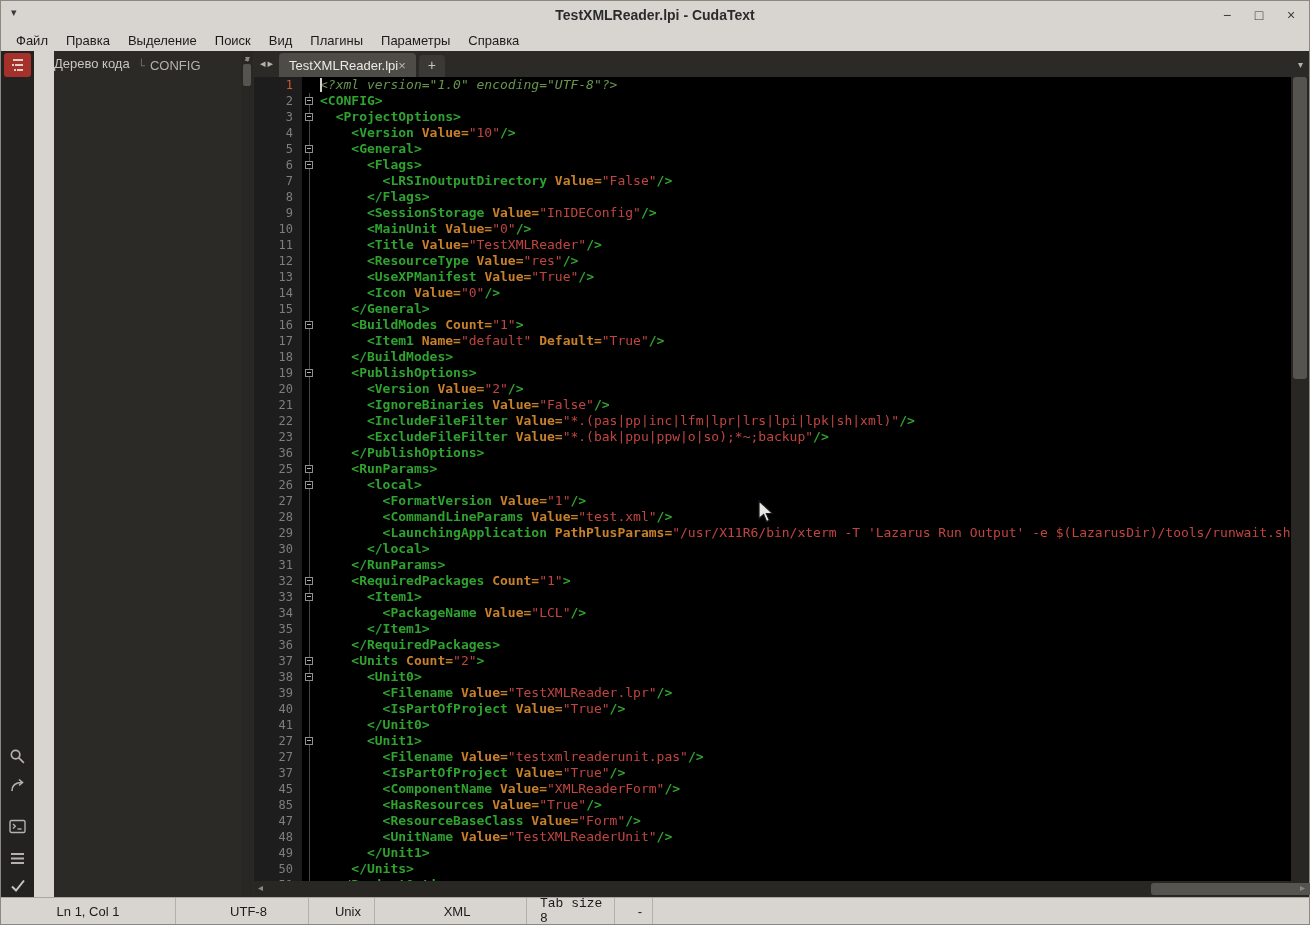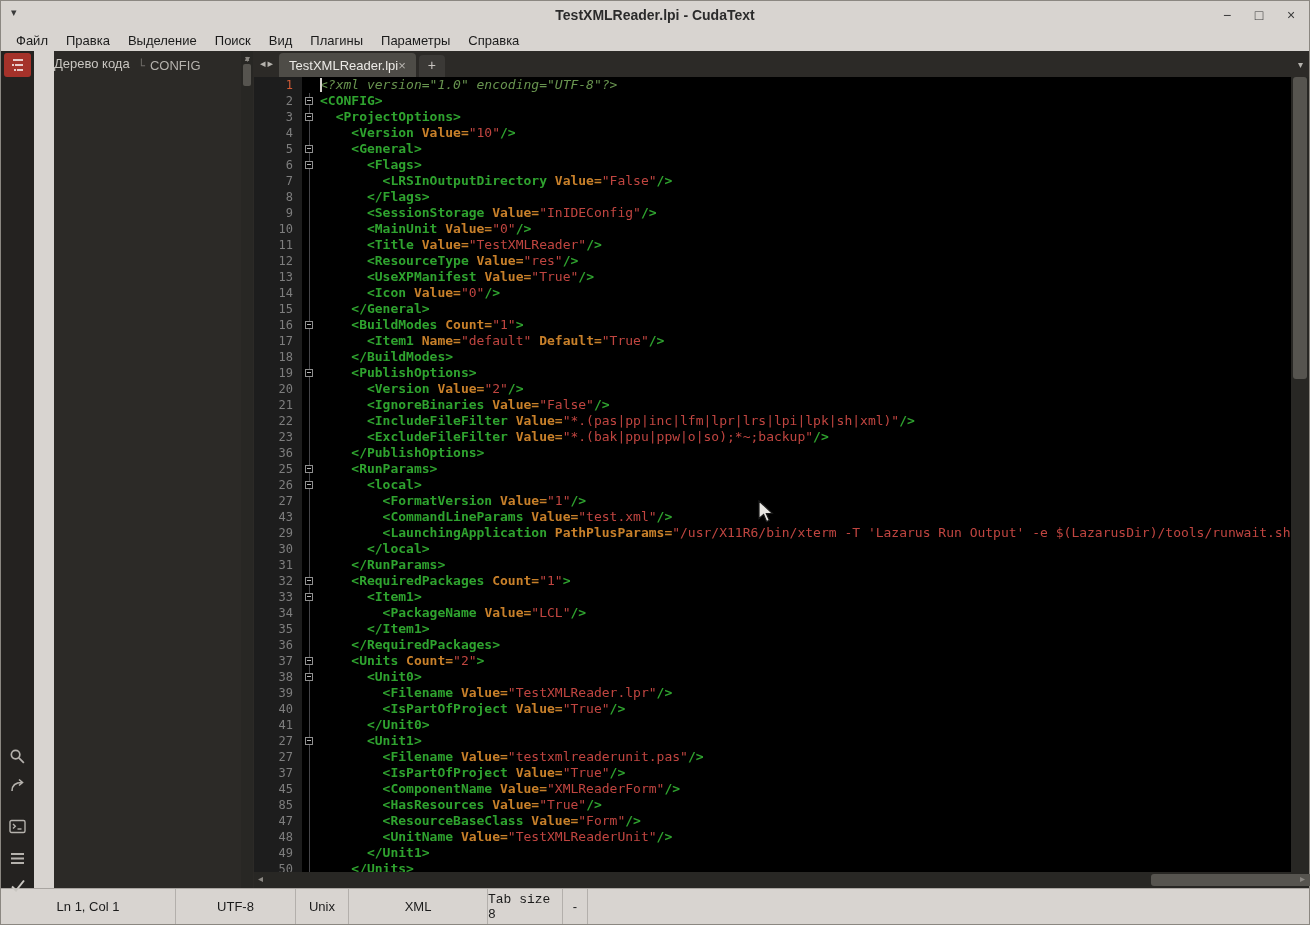--- a/index.html
+++ b/index.html
@@ -76,22 +76,22 @@
 
   .vscroll { position:absolute; top:0; right:0; bottom:0; width:18px; background:#282724; }
   .vscroll .thumb { position:absolute; top:0; left:2px; right:2px; height:302px; background:#56544f; border-radius:3px; }
 
   .hscroll { height:16px; flex:none; background:#282724; position:relative; }
   .hscroll .arrow-l { position:absolute; left:4px; top:1px; color:#8a8782; font-size:10px; }
   .hscroll .arrow-r { position:absolute; right:4px; top:1px; color:#8a8782; font-size:10px; }
   .hscroll .thumb { position:absolute; left:897px; width:162px; top:2px; height:12px; background:#56544f; border-radius:3px; }
 
   
-  .statusbar { height:36px; flex:none; background:#d8d4d0; border-top:1px solid #a9a5a1; display:flex;
-    font-size:13px; color:#1b1b1b; }
+  .statusbar { height:27px; flex:none; background:#d8d4d0; border-top:1px solid #a9a5a1; display:flex;
+    font-size:13px; color:#1b1b1b;gap:13px; }
   .sb-cell { border-right:1px solid #b3afab; display:flex; align-items:center; justify-content:center; height:100%; }
   .sb-fill { flex:1; }
 
   
   .mouse-cursor { position:absolute; left:757px; top:500px; pointer-events:none; }
 </style>
 </head>
 <body>
 
 <div class="window">
@@ -220,21 +220,21 @@
             <div class="code-row"><span class="ln-num">18</span><span class="ln-fold f-l"></span><span class="ln-text"><span class="c-tag">    &lt;/BuildModes&gt;</span></span></div>
             <div class="code-row"><span class="ln-num">19</span><span class="ln-fold f-b"><span class="fold-box"></span></span><span class="ln-text"><span class="c-tag">    &lt;PublishOptions&gt;</span></span></div>
             <div class="code-row"><span class="ln-num">20</span><span class="ln-fold f-l"></span><span class="ln-text"><span class="c-tag">      &lt;Version </span><span class="c-attr">Value=</span><span class="c-val">"2"</span><span class="c-tag">/&gt;</span></span></div>
             <div class="code-row"><span class="ln-num">21</span><span class="ln-fold f-l"></span><span class="ln-text"><span class="c-tag">      &lt;IgnoreBinaries </span><span class="c-attr">Value=</span><span class="c-val">"False"</span><span class="c-tag">/&gt;</span></span></div>
             <div class="code-row"><span class="ln-num">22</span><span class="ln-fold f-l"></span><span class="ln-text"><span class="c-tag">      &lt;IncludeFileFilter </span><span class="c-attr">Value=</span><span class="c-val">"*.(pas|pp|inc|lfm|lpr|lrs|lpi|lpk|sh|xml)"</span><span class="c-tag">/&gt;</span></span></div>
             <div class="code-row"><span class="ln-num">23</span><span class="ln-fold f-l"></span><span class="ln-text"><span class="c-tag">      &lt;ExcludeFileFilter </span><span class="c-attr">Value=</span><span class="c-val">"*.(bak|ppu|ppw|o|so);*~;backup"</span><span class="c-tag">/&gt;</span></span></div>
             <div class="code-row"><span class="ln-num">36</span><span class="ln-fold f-l"></span><span class="ln-text"><span class="c-tag">    &lt;/PublishOptions&gt;</span></span></div>
             <div class="code-row"><span class="ln-num">25</span><span class="ln-fold f-b"><span class="fold-box"></span></span><span class="ln-text"><span class="c-tag">    &lt;RunParams&gt;</span></span></div>
             <div class="code-row"><span class="ln-num">26</span><span class="ln-fold f-b"><span class="fold-box"></span></span><span class="ln-text"><span class="c-tag">      &lt;local&gt;</span></span></div>
             <div class="code-row"><span class="ln-num">27</span><span class="ln-fold f-l"></span><span class="ln-text"><span class="c-tag">        &lt;FormatVersion </span><span class="c-attr">Value=</span><span class="c-val">"1"</span><span class="c-tag">/&gt;</span></span></div>
-            <div class="code-row"><span class="ln-num">43</span><span class="ln-fold f-l"></span><span class="ln-text"><span class="c-tag">        &lt;CommandLineParams </span><span class="c-attr">Value=</span><span class="c-val">"test.xml"</span><span class="c-tag">/&gt;</span></span></div>
+            <div class="code-row"><span class="ln-num">28</span><span class="ln-fold f-l"></span><span class="ln-text"><span class="c-tag">        &lt;CommandLineParams </span><span class="c-attr">Value=</span><span class="c-val">"test.xml"</span><span class="c-tag">/&gt;</span></span></div>
             <div class="code-row"><span class="ln-num">29</span><span class="ln-fold f-l"></span><span class="ln-text"><span class="c-tag">        &lt;LaunchingApplication </span><span class="c-attr">PathPlusParams=</span><span class="c-val">"/usr/X11R6/bin/xterm -T 'Lazarus Run Output' -e $(LazarusDir)/tools/runwait.sh</span></span></div>
             <div class="code-row"><span class="ln-num">30</span><span class="ln-fold f-l"></span><span class="ln-text"><span class="c-tag">      &lt;/local&gt;</span></span></div>
             <div class="code-row"><span class="ln-num">31</span><span class="ln-fold f-l"></span><span class="ln-text"><span class="c-tag">    &lt;/RunParams&gt;</span></span></div>
             <div class="code-row"><span class="ln-num">32</span><span class="ln-fold f-b"><span class="fold-box"></span></span><span class="ln-text"><span class="c-tag">    &lt;RequiredPackages </span><span class="c-attr">Count=</span><span class="c-val">"1"</span><span class="c-tag">&gt;</span></span></div>
             <div class="code-row"><span class="ln-num">33</span><span class="ln-fold f-b"><span class="fold-box"></span></span><span class="ln-text"><span class="c-tag">      &lt;Item1&gt;</span></span></div>
             <div class="code-row"><span class="ln-num">34</span><span class="ln-fold f-l"></span><span class="ln-text"><span class="c-tag">        &lt;PackageName </span><span class="c-attr">Value=</span><span class="c-val">"LCL"</span><span class="c-tag">/&gt;</span></span></div>
             <div class="code-row"><span class="ln-num">35</span><span class="ln-fold f-l"></span><span class="ln-text"><span class="c-tag">      &lt;/Item1&gt;</span></span></div>
             <div class="code-row"><span class="ln-num">36</span><span class="ln-fold f-l"></span><span class="ln-text"><span class="c-tag">    &lt;/RequiredPackages&gt;</span></span></div>
             <div class="code-row"><span class="ln-num">37</span><span class="ln-fold f-b"><span class="fold-box"></span></span><span class="ln-text"><span class="c-tag">    &lt;Units </span><span class="c-attr">Count=</span><span class="c-val">"2"</span><span class="c-tag">&gt;</span></span></div>
             <div class="code-row"><span class="ln-num">38</span><span class="ln-fold f-b"><span class="fold-box"></span></span><span class="ln-text"><span class="c-tag">      &lt;Unit0&gt;</span></span></div>

